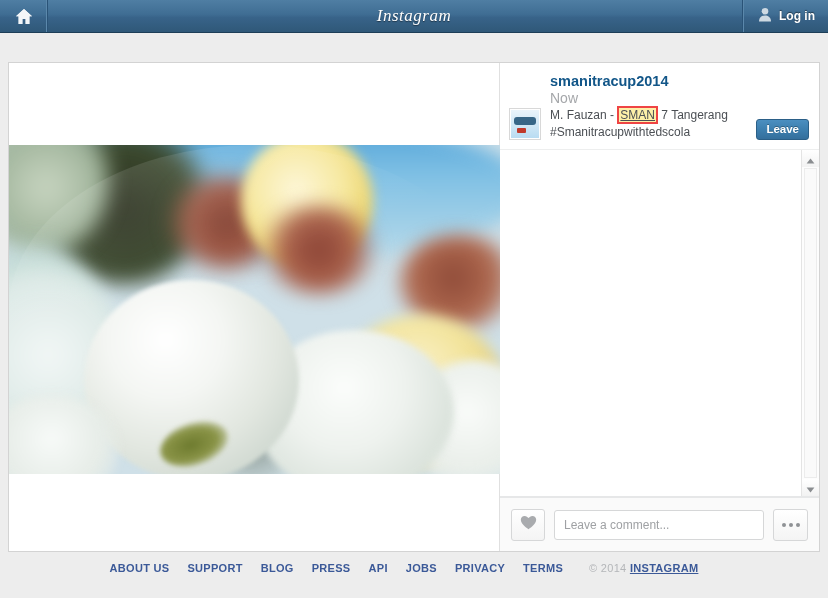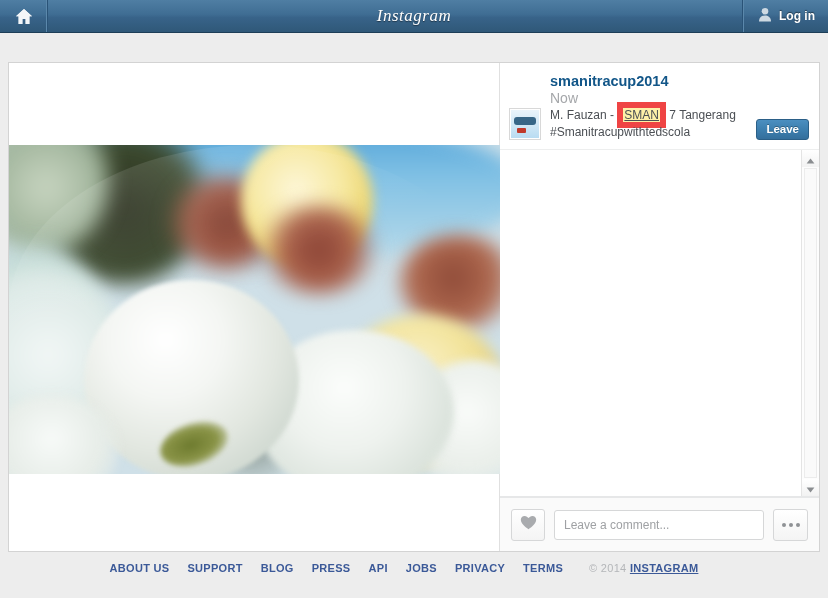--- a/index.html
+++ b/index.html
@@ -198,21 +198,21 @@
   .username {
     font-size: 14.5px; font-weight: bold; color: #125688;
     line-height: 16px; margin-bottom: 2px; cursor: pointer;
   }
   .timestamp { font-size: 14px; color: #a5a7aa; line-height: 15px; }
   .caption {
     font-size: 12px; color: #4b4f54; line-height: 16px;
     margin-top: 1px; word-wrap: break-word;
   }
   .hl {
-    background: #fdf0a8; border: 6px solid #ef4444;
+    background: #fdf0a8; border: 2px solid #ef4444;
     text-decoration: underline; padding: 0 1px;
   }
   .follow-btn {
     flex: none; margin-left: 8px; margin-top: 1px;
     padding: 3px 9px 4px;
     font-size: 11.5px; font-weight: bold; color: #fff;
     background: linear-gradient(to bottom, #4b8fc0 0%, #3d7faf 50%, #346f9c 100%);
     border: 1px solid #2b5f87;
     border-radius: 3px;
     text-shadow: 0 -1px 0 rgba(0,0,0,0.3);

